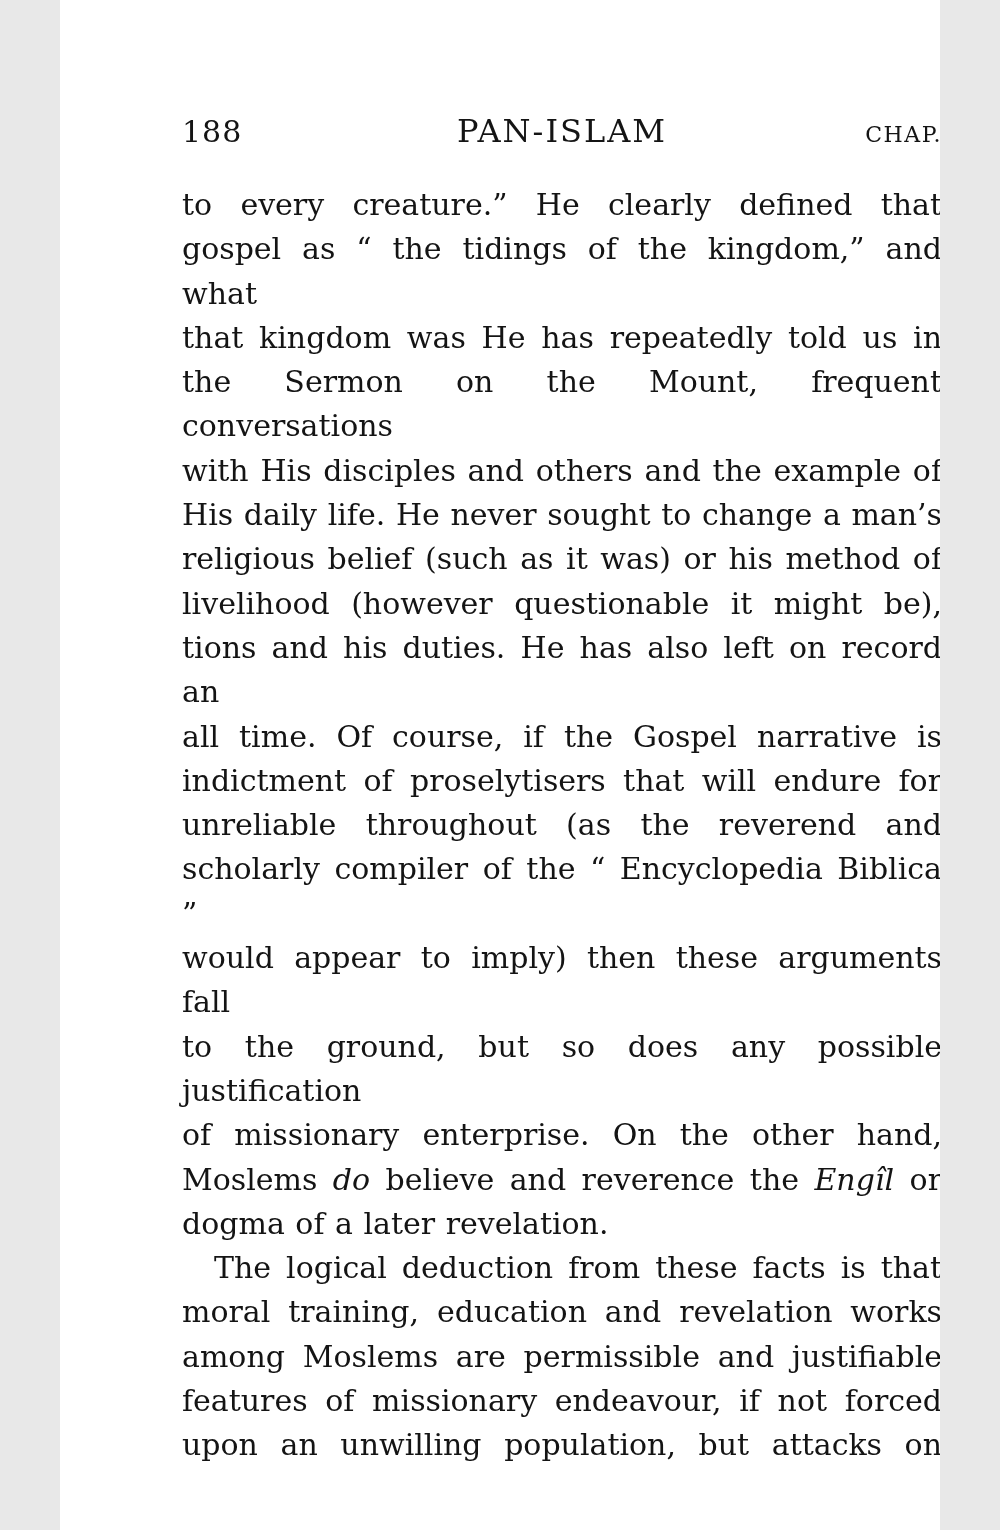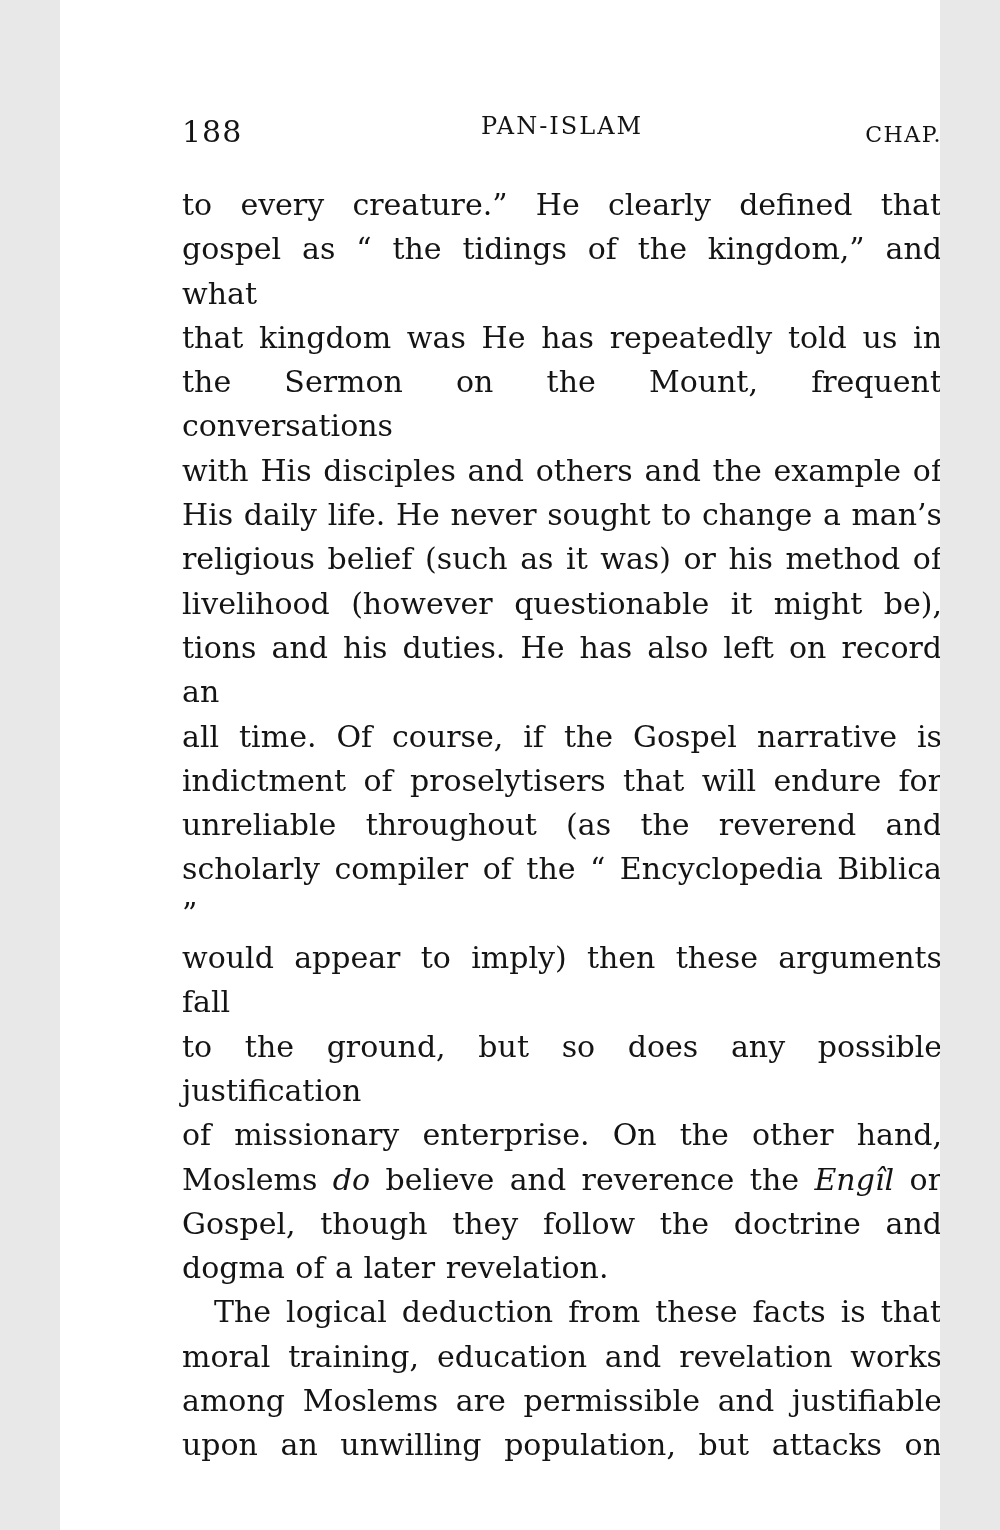--- a/index.html
+++ b/index.html
@@ -30,21 +30,21 @@
     top: 2px;
     font-size: 30px;
     letter-spacing: 1px;
   }
   .running-title {
     position: absolute;
     left: 0;
     right: 0;
     top: 0;
     text-align: center;
-    font-size: 24px;
+    font-size: 32px;
     letter-spacing: 2px;
   }
   .chapter-mark {
     position: absolute;
     right: 0;
     top: 10px;
     font-size: 22px;
     letter-spacing: 1.5px;
   }
   .body-text {
@@ -92,20 +92,20 @@
       <div class="line"><span>livelihood (however questionable it might be),</span></div>
       <div class="line"><span>tions and his duties.  He has also left on record an</span></div>
       <div class="line"><span>all time.  Of course, if the Gospel narrative is</span></div>
       <div class="line"><span>indictment of proselytisers that will endure for</span></div>
       <div class="line"><span>unreliable throughout (as the reverend and</span></div>
       <div class="line"><span>scholarly compiler of the “ Encyclopedia Biblica ”</span></div>
       <div class="line"><span>would appear to imply) then these arguments fall</span></div>
       <div class="line"><span>to the ground, but so does any possible justification</span></div>
       <div class="line"><span>of missionary enterprise.  On the other hand,</span></div>
       <div class="line"><span>Moslems </span><i>do</i><span> believe and reverence the </span><i>Engîl</i><span> or</span></div>
-      <div class="line"><span>Gospel, though they follow the doctrine and</span></div>
       <div class="line no-just"><span>dogma of a later revelation.</span></div>
       <div class="line indent"><span>The logical deduction from these facts is that</span></div>
       <div class="line"><span>moral training, education and revelation works</span></div>
       <div class="line"><span>among Moslems are permissible and justifiable</span></div>
+      <div class="line"><span>features of missionary endeavour, if not forced</span></div>
       <div class="line"><span>upon an unwilling population, but attacks on</span></div>
     </div>
 </div>
 
 </body></html>

